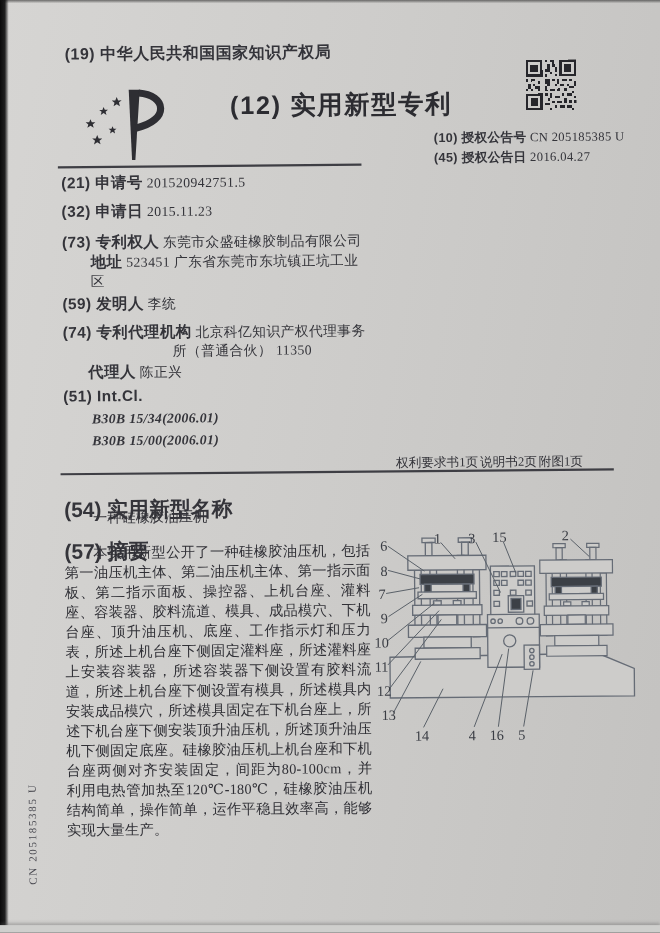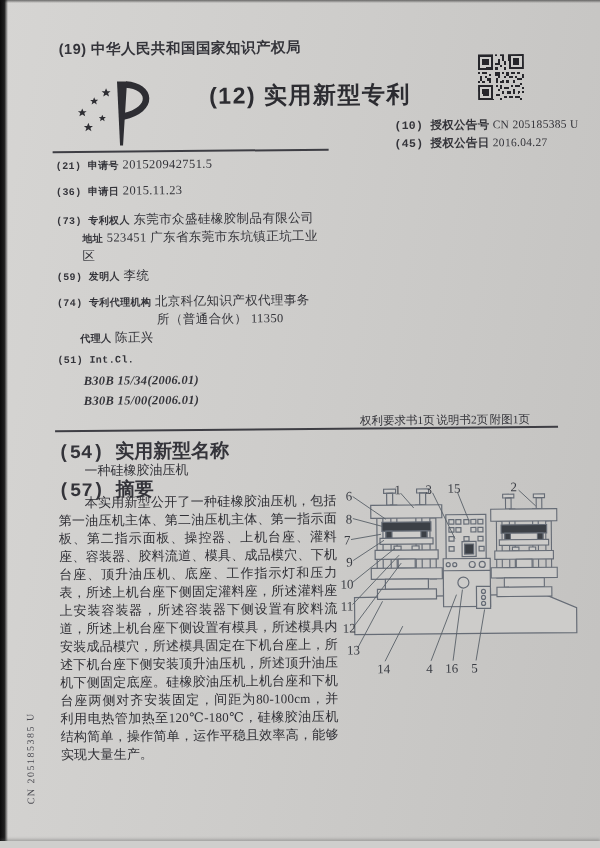--- a/index.html
+++ b/index.html
@@ -21,30 +21,30 @@
   }
   .bottom-strip{
     position:absolute;left:0;bottom:0;width:600px;height:7px;
     background:#cfcfcd;box-shadow:0 -2px 3px rgba(90,90,90,.35);
   }
   .content{
     position:absolute;inset:0;transform:rotate(-0.5deg);transform-origin:50% 50%;
     color:#34343a;
   }
   .abs{position:absolute;white-space:nowrap;}
-  .hei{font-family:Liberation Mono, monospace;font-weight:700;}
+  .hei{font-family:Liberation Sans, sans-serif;font-weight:700;margin-top:12px;}
   .val{font-family:"Liberation Serif","DejaVu Serif",serif;font-weight:400;}
   .office{left:62px;top:38px;font-size:14.5px;letter-spacing:.5px;font-weight:600;
     font-family:"Liberation Sans","DejaVu Sans",sans-serif;}
   .doctype{left:212px;top:80px;font-size:23px;letter-spacing:1.5px;font-weight:700;
     font-family:"Liberation Sans","DejaVu Sans",sans-serif;color:#2c2c31;}
   .publine{font-size:11.5px;letter-spacing:.3px;}
   .rule{position:absolute;background:#3e3e44;height:2px;}
   .bib{font-size:12.5px;letter-spacing:.4px;}
-  .bib .hei{font-size:10px;}
+  .bib .hei{font-size:14px;}
   .ipc{font-style:italic;font-weight:700;font-size:12.5px;letter-spacing:.3px;}
   .pages{left:360px;top:414px;width:170px;display:flex;justify-content:space-between;
     font-size:11.5px;}
   .sec-head{font-size:19px;}
   .abstract{
     left:58px;top:492px;width:278px;white-space:normal;
     font-size:13px;line-height:18px;text-align:justify;text-indent:2em;
     letter-spacing:.2px;color:#303036;
   }
   .side-code{
@@ -156,21 +156,21 @@
       <span class="val">2016.04.27</span>
     </div>
 
     <div class="rule" style="left:55px;top:149px;width:276px"></div>
 
     <div class="abs bib" style="left:58px;top:156px">
       <span class="hei">(21) 申请号</span>
       <span class="val">201520942751.5</span>
     </div>
     <div class="abs bib" style="left:58px;top:182px">
-      <span class="hei">(36) 申请日</span>
+      <span class="hei">(32) 申请日</span>
       <span class="val">2015.11.23</span>
     </div>
     <div class="abs bib" style="left:58px;top:210px">
       <span class="hei">(73) 专利权人</span>
       <span class="val">东莞市众盛硅橡胶制品有限公司</span>
     </div>
     <div class="abs bib" style="left:84px;top:228px">
       <span class="hei">地址</span>
       <span class="val">523451 广东省东莞市东坑镇正坑工业</span>
     </div>

